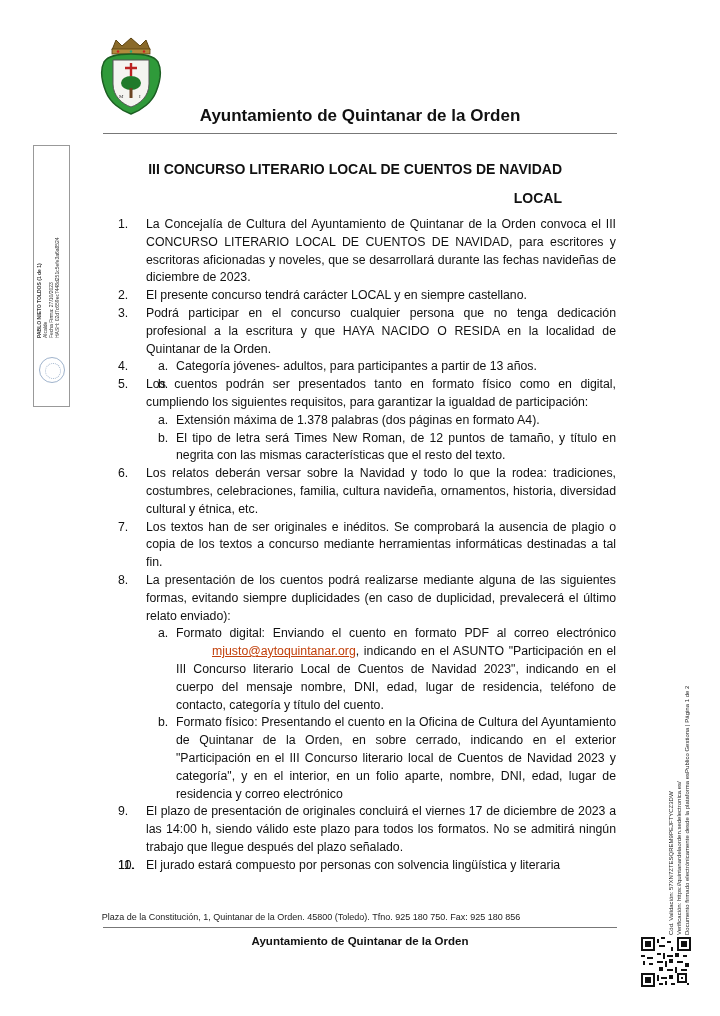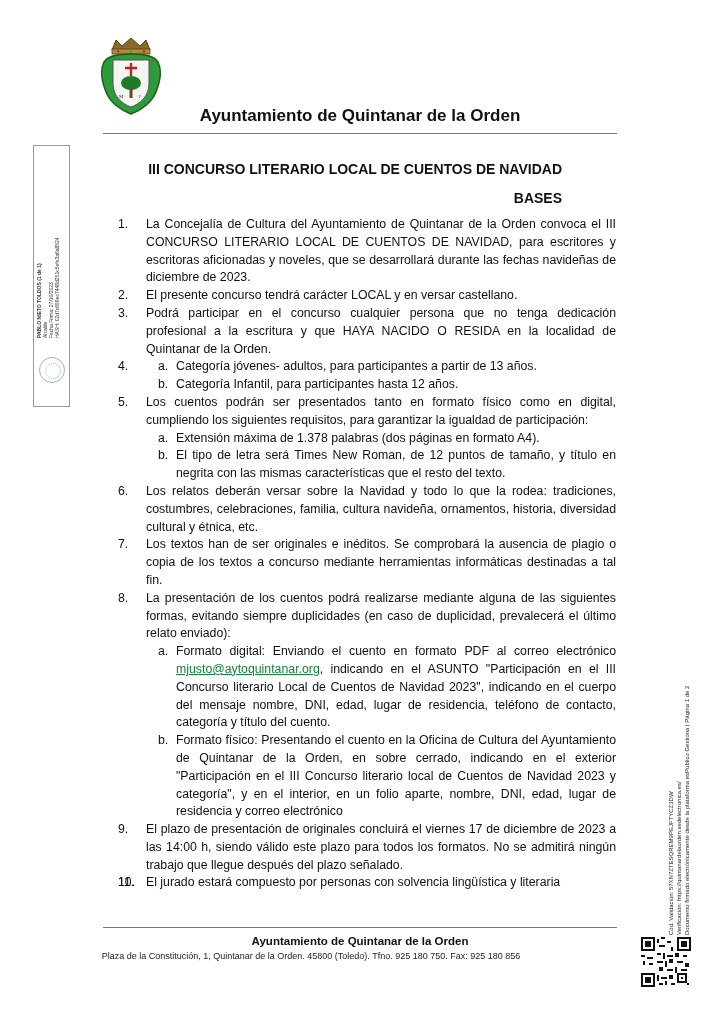--- a/index.html
+++ b/index.html
@@ -15,23 +15,23 @@
   .sig-seal::after { content: ""; position: absolute; left: 5px; top: 5px; width: 14px; height: 14px; border-radius: 50%; border: 1px dotted #9fb3cc; }
   .right-strip { position: absolute; left: 667px; top: 935px; transform-origin: 0 0; transform: rotate(-90deg); font-size: 6px; line-height: 8px; color: #222; white-space: nowrap; }
   .qr { position: absolute; left: 641px; top: 937px; width: 50px; height: 50px; }
   .body { position: absolute; left: 118px; top: 216px; width: 498px; font-family: "Liberation Sans", sans-serif; font-size: 12.3px; line-height: 17.8px; color: #111; }
   ol.main { list-style: none; margin: 0; padding: 0; }
   ol.main > li { position: relative; padding-left: 28px; text-align: justify; }
   .num { position: absolute; left: 0; top: 0; }
   ol.sub { list-style: none; margin: 0; padding: 0; }
   ol.sub > li { position: relative; padding-left: 58px; text-align: justify; }
   ol.sub .letter { position: absolute; left: 40px; top: 0; }
-  .link { color: #15803d; text-decoration: underline; }
+  .link { color: #c2410c; text-decoration: underline; margin-left: 36px; }
   .footer-title { position: absolute; left: 0; width: 720px; top: 935px; text-align: center; font-weight: bold; font-size: 11.5px; }
-  .footer-address { position: absolute; left: 0; width: 622px; top: 951px; text-align: center; font-size: 9px; color: #222; }
+  .footer-address { position: absolute; left: 0; width: 622px; top: 912px; text-align: center; font-size: 9px; color: #222; }
 </style>
 </head>
 <body>
 
 <svg class="crest" viewBox="0 0 66 80">
 
   <path d="M14 14 L18 4 L24 10 L33 2 L42 10 L48 4 L52 14 Z" fill="#8a6a2a" stroke="#5a4210" stroke-width="1"></path>
   <rect x="14" y="13" width="38" height="5" fill="#b08a3c" stroke="#5a4210" stroke-width="0.8"></rect>
   <circle cx="20" cy="15.5" r="1.2" fill="#c22"></circle>
     <circle cx="33" cy="15.5" r="1.2" fill="#2a7"></circle>
@@ -55,43 +55,43 @@
 <div class="sigbox"></div>
 <div class="sig-text">
   <div class="bold">PABLO NIETO TOLDOS (1 de 1)</div>
   <div>Alcalde</div>
   <div>Fecha Firma: 27/10/2023</div>
   <div>HASH: 02d7c659ec7448d251c5efe3a6a8524</div>
 </div>
 <div class="sig-seal"></div>
 
 <div class="doc-title" style="top:161px;">III CONCURSO LITERARIO LOCAL DE CUENTOS DE NAVIDAD</div>
-<div class="doc-title" style="top:190px;">BASES</div>
+<div class="doc-title" style="top:190px;">LOCAL</div>
 
 <div class="body">
   <ol class="main">
     <li>
       <span class="num">1.</span>
       <span>La Concejalía de Cultura del Ayuntamiento de Quintanar de la Orden convoca el III CONCURSO LITERARIO LOCAL DE CUENTOS DE NAVIDAD, para escritores y escritoras aficionadas y noveles, que se desarrollará durante las fechas navideñas de diciembre de 2023.</span>
     </li>
     <li>
       <span class="num">2.</span>
-      <span>El presente concurso tendrá carácter LOCAL y en versar castellano.</span>
+      <span>El presente concurso tendrá carácter LOCAL y en siempre castellano.</span>
     </li>
     <li>
       <span class="num">3.</span>
       <span>Podrá participar en el concurso cualquier persona que no tenga dedicación profesional a la escritura y que HAYA NACIDO O RESIDA en la localidad de Quintanar de la Orden.</span>
     </li>
     <li style="padding-left:0;">
       <div style="position:relative; padding-left:28px;">
         <span class="num">4.</span>
       </div>
       <ol class="sub">
         <li><span class="letter">a.</span><span>Categoría jóvenes- adultos, para participantes a partir de 13 años.</span></li>
-        <li><span class="letter">b.</span><span>Categoría Infantil, para participantes hasta 12 años.</span></li>
+        <li><span class="letter">b.</span></li>
       </ol>
     </li>
     <li style="padding-left:0;">
       <div style="position:relative; padding-left:28px; text-align:justify;">
         <span class="num">5.</span>
         <span>Los cuentos podrán ser presentados tanto en formato físico como en digital, cumpliendo los siguientes requisitos, para garantizar la igualdad de participación:</span>
       </div>
       <ol class="sub">
         <li><span class="letter">a.</span><span>Extensión máxima de 1.378 palabras (dos páginas en formato A4).</span></li>
         <li><span class="letter">b.</span><span>El tipo de letra será Times New Roman, de 12 puntos de tamaño, y título en negrita con las mismas características que el resto del texto.</span></li>

